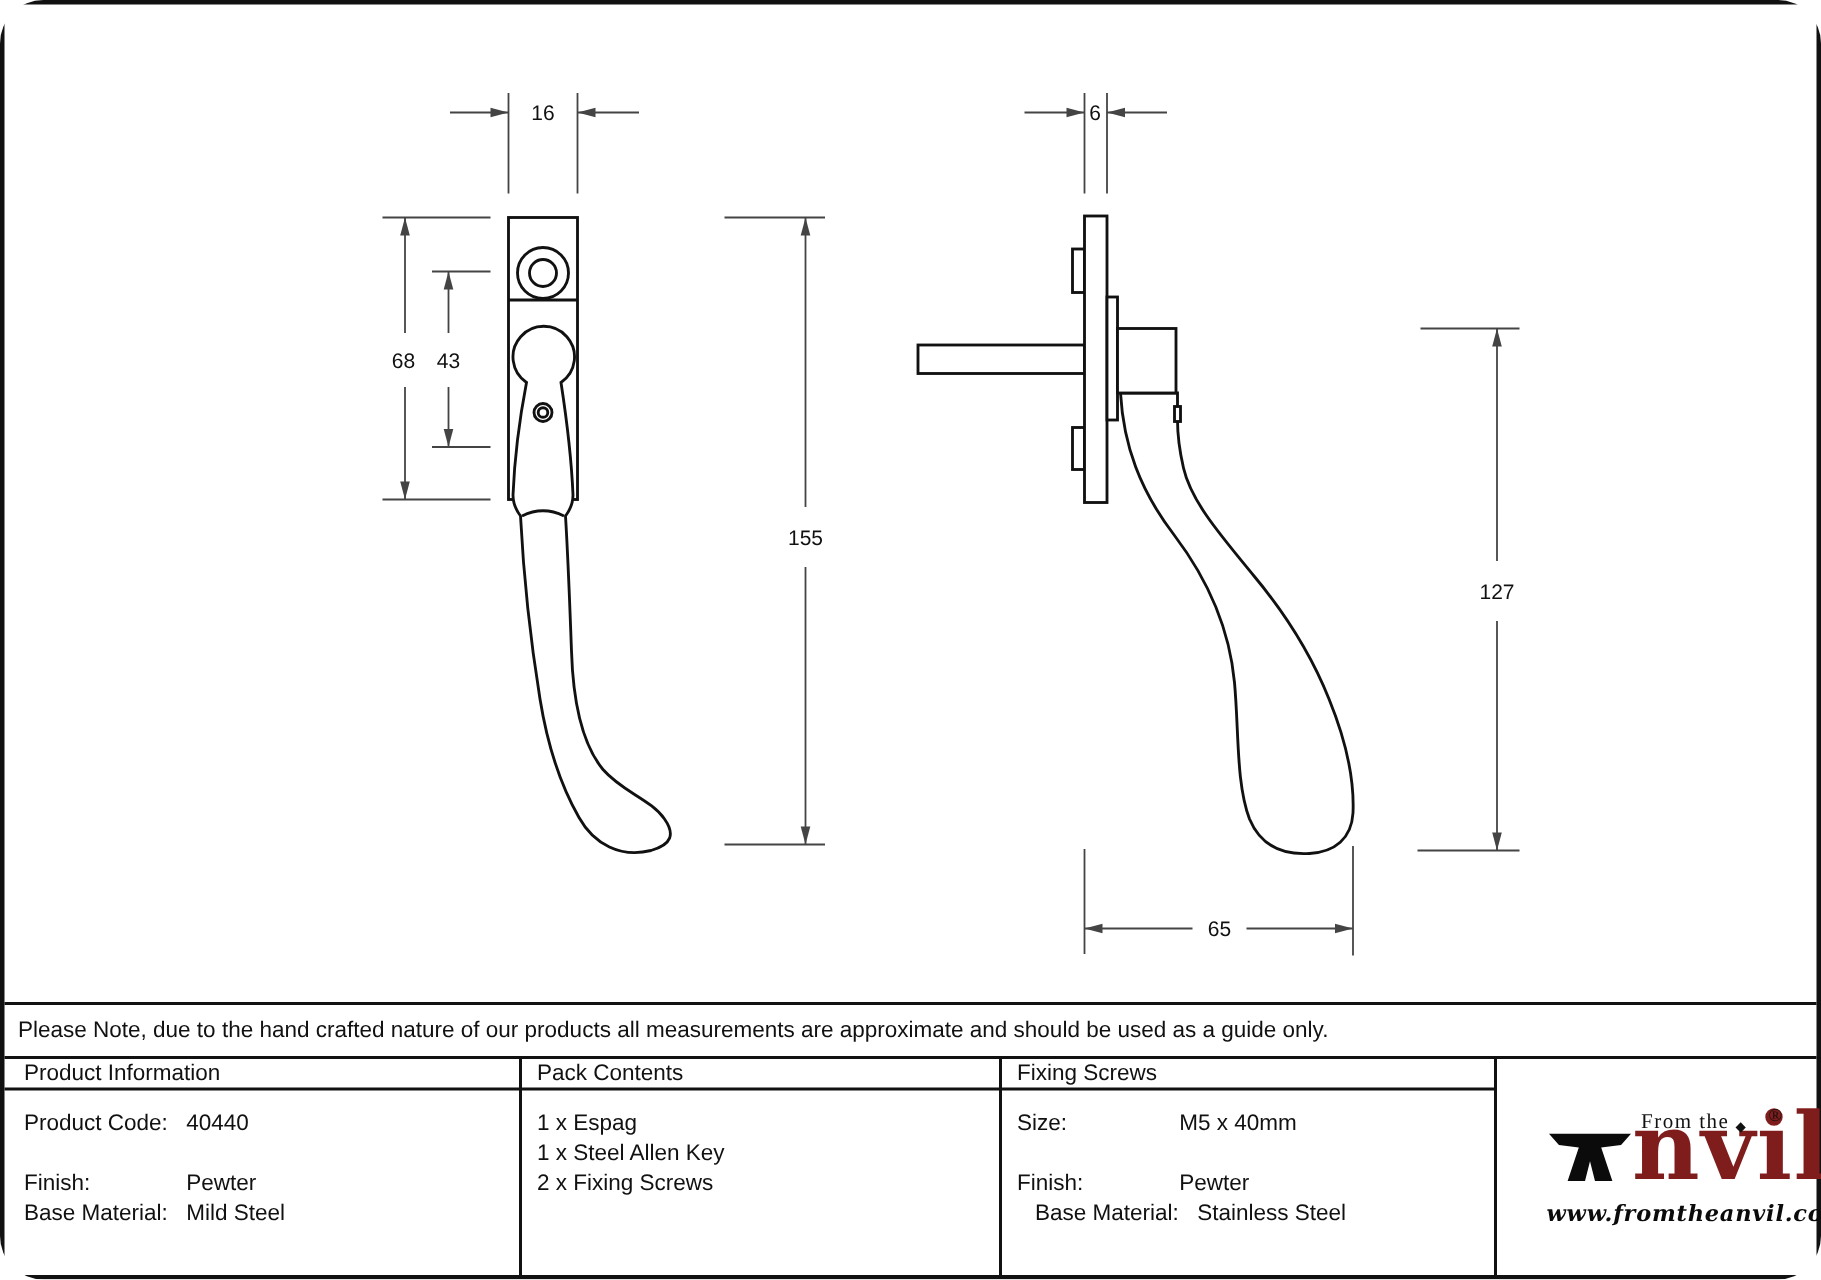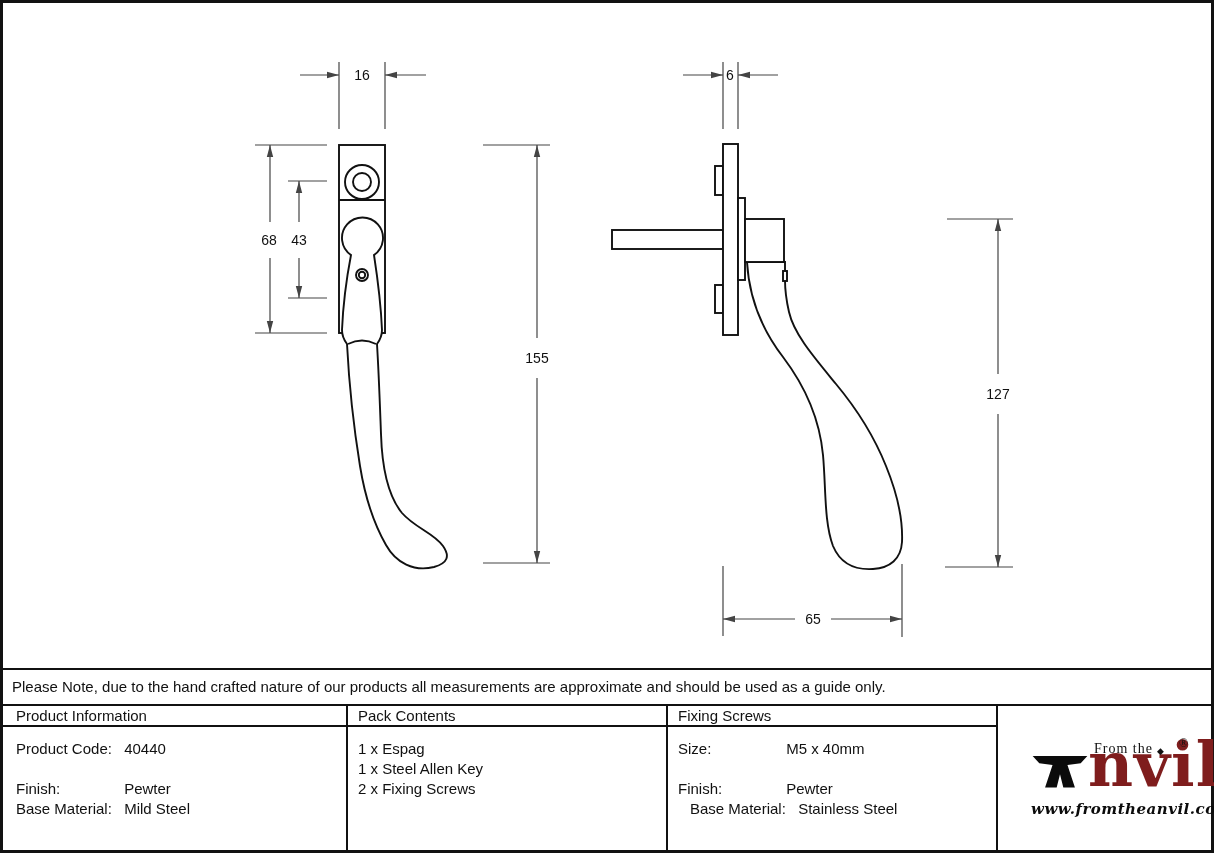--- a/index.html
+++ b/index.html
@@ -1,17 +1,17 @@
 <!DOCTYPE html>
 <html><head>
 <meta charset="utf-8">
 <style>
   html,body{margin:0;padding:0;background:#fff;}
   .page{position:relative;width:1214px;height:853px;background:#fff;overflow:hidden;
-        font-family:"Liberation Sans",sans-serif;color:#111;}
+        font-family:"Liberation Sans",sans-serif;color:#111;border-radius:29px;}
   .page svg.sheet{position:absolute;left:0;top:0;}
   .t{position:absolute;font-size:15px;line-height:20px;color:#111;white-space:nowrap;}
   .row{position:absolute;font-size:15px;line-height:20px;white-space:nowrap;}
   .row .lbl{display:inline-block;width:104px;}
   
   .logo{position:absolute;left:1031px;top:740px;width:166px;height:92px;}
   .logo .anvil{position:absolute;left:0;top:9px;}
   .logo .prefix{position:absolute;left:63px;top:1px;font-family:"Liberation Serif",serif;
                 font-size:14px;letter-spacing:1px;color:#111;}
   .logo .diamond{position:absolute;left:126px;top:6px;font-size:9px;color:#111;}

